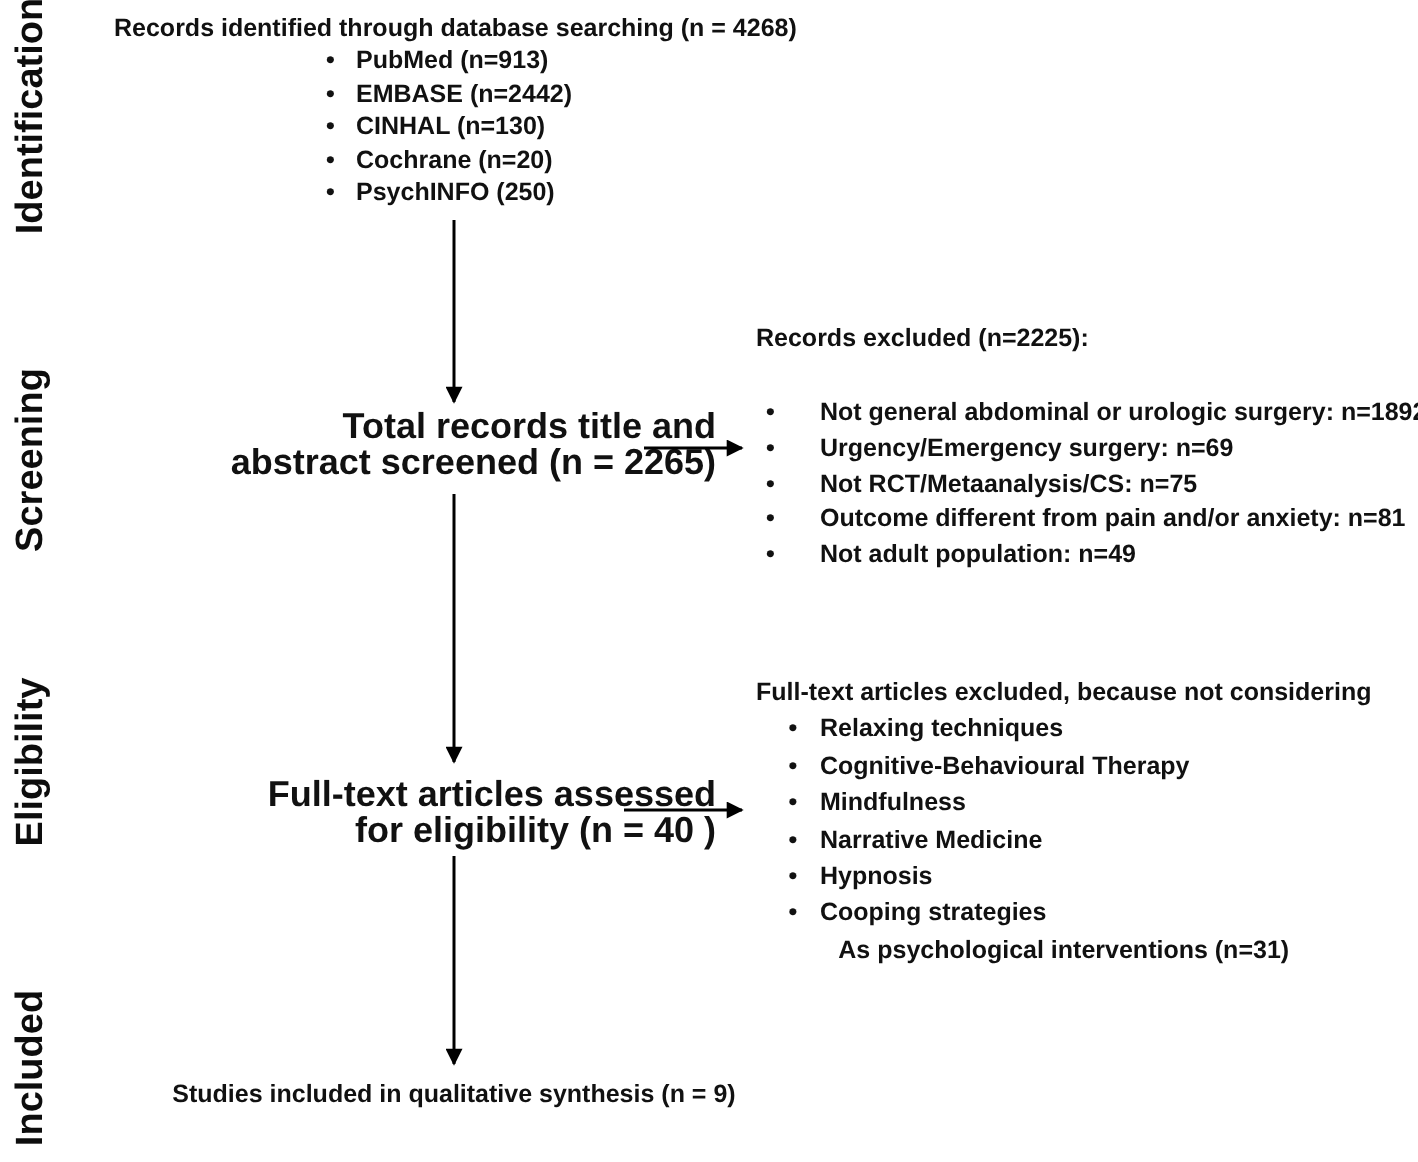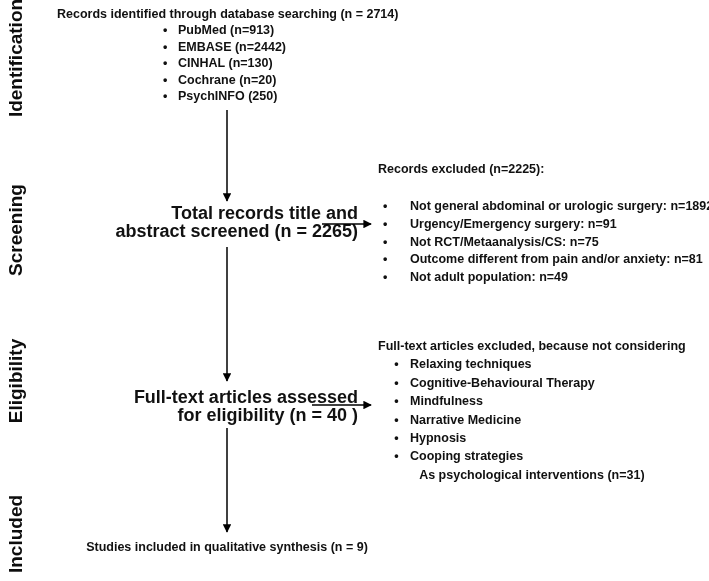--- a/index.html
+++ b/index.html
@@ -90,21 +90,21 @@
 </head>
 <body>
 
 <div id="canvas">
 
   <div class="stage-label stage-identification">Identification</div>
   <div class="stage-label stage-screening">Screening</div>
   <div class="stage-label stage-eligibility">Eligibility</div>
   <div class="stage-label stage-included">Included</div>
 
-  <div class="abs txt-block top-title">Records identified through database searching (n = 2714)</div>
+  <div class="abs txt-block top-title">Records identified through database searching (n = 4268)</div>
 
   <div class="abs txt-block id-list">
 
       <div class="row">
         <span class="bullet">•</span>
         <span class="txt">PubMed (n=913)</span>
       </div>
 
       <div class="row">
         <span class="bullet">•</span>
@@ -135,21 +135,21 @@
   <div class="abs txt-block scr-x-title">Records excluded (n=2225):</div>
   <div class="abs txt-block scr-x-list">
 
       <div class="row">
         <span class="bullet">•</span>
         <span class="txt">Not general abdominal or urologic surgery: n=1892</span>
       </div>
 
       <div class="row">
         <span class="bullet">•</span>
-        <span class="txt">Urgency/Emergency surgery: n=91</span>
+        <span class="txt">Urgency/Emergency surgery: n=69</span>
       </div>
 
       <div class="row">
         <span class="bullet">•</span>
         <span class="txt">Not RCT/Metaanalysis/CS: n=75</span>
       </div>
 
       <div class="row">
         <span class="bullet">•</span>
         <span class="txt">Outcome different from pain and/or anxiety: n=81</span>

